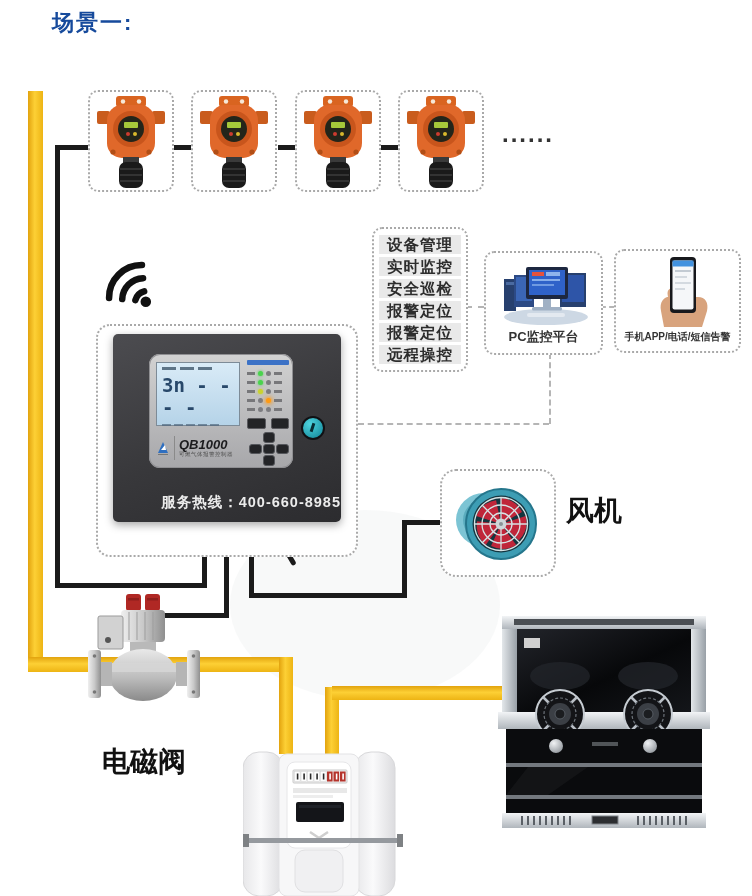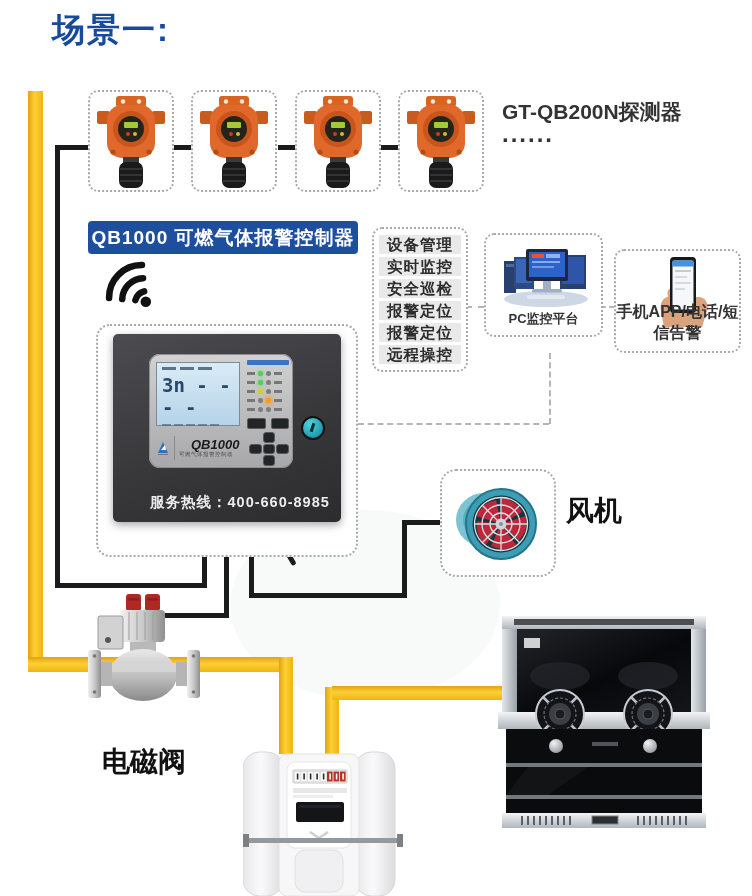--- a/index.html
+++ b/index.html
@@ -10,21 +10,21 @@
   .pipe-v{position:absolute;z-index:1;background:linear-gradient(90deg,#e2a30e,#fdd035 45%,#edb414);}
   .pipe-h{position:absolute;z-index:1;background:linear-gradient(180deg,#e2a30e,#fdd035 45%,#edb414);}
   
   .wire{position:absolute;z-index:2;background:#1b1b1b;}
   
   .dash-h{position:absolute;z-index:2;border-top:2px dashed #b5b5b5;}
   .dash-v{position:absolute;z-index:2;border-left:2px dashed #b5b5b5;}
   
   .dbox{position:absolute;z-index:3;border:2px dotted #a9a9a9;border-radius:10px;background:#fff;box-sizing:border-box;}
   .lbl{position:absolute;z-index:5;font-weight:700;color:#1f1f1f;white-space:nowrap;}
-  .title{font-size:33px;color:#164a9c;letter-spacing:2px;}
+  .title{font-size:22px;color:#164a9c;letter-spacing:2px;}
   .banner{position:absolute;z-index:4;background:#1d4f9e;border-radius:4px;color:#fff;
           font-weight:700;font-size:19px;text-align:center;line-height:33px;letter-spacing:1px;}
   .featbox{padding:6px 5px;font-weight:bold;}
   .feat-row{height:19px;line-height:19px;margin-bottom:3px;background:#e9e9e9;color:#2d2d2d;
             text-align:center;font-size:15.5px;letter-spacing:1px;}
   .boxlabel{position:absolute;left:0;right:0;bottom:7px;text-align:center;color:#333;font-weight:700;}
   .det-box{display:flex;align-items:center;justify-content:center;}
   
   .panel{position:absolute;z-index:4;background:linear-gradient(160deg,#4c4c50,#38383b 55%,#2c2c2f);
          border-radius:5px;box-shadow:0 3px 8px rgba(0,0,0,.35);}
@@ -44,31 +44,31 @@
   .led-row i{display:block;width:8px;height:3px;background:#77777a;}
   .dot{display:block;width:5px;height:5px;border-radius:50%;}
   .dot.g{background:#4ad34e;box-shadow:0 0 3px #4ad34e;}
   .dot.y{background:#cad32f;box-shadow:0 0 3px #cad32f;}
   .dot.o{background:#ff9a12;box-shadow:0 0 4px 1px #ff9a12;}
   .dot.d{background:#7c7c80;}
   .btnrow{display:flex;gap:5px;margin-top:4px;}
   .btnrow b{display:block;width:17px;height:9px;background:#232426;border:1px solid #5a5a5e;border-radius:2px;}
   .logo{position:absolute;left:7px;top:78px;width:86px;height:32px;display:flex;align-items:center;gap:4px;}
   .logo .div{width:1px;height:24px;background:#8a8a8a;}
-  .logo .bt{font-style:italic;font-weight:800;font-size:13px;color:#1c1c1e;line-height:13px;margin-left:12px;}
+  .logo .bt{font-style:italic;font-weight:800;font-size:13px;color:#1c1c1e;line-height:13px;}
   .logo .bs{font-size:5.5px;color:#4a4a4a;letter-spacing:.5px;}
   .dpad{position:absolute;left:100px;top:78px;width:40px;height:34px;display:grid;
         grid-template-columns:repeat(3,1fr);grid-template-rows:repeat(3,1fr);gap:1px;}
   .dpad b{background:#232427;border:1px solid #55575c;border-radius:3px;}
   .dpad .e{background:transparent;border:none;}
   .key{position:absolute;right:16px;top:82px;width:20px;height:20px;border-radius:50%;
        background:radial-gradient(circle at 35% 30%,#4fd4de,#0e8396);border:2px solid #101114;}
   .key i{position:absolute;left:8px;top:5px;width:3px;height:9px;background:#072d33;transform:rotate(18deg);}
-  .hotline{position:absolute;left:0;right:0;bottom:10px;text-align:left;color:#ececec;
-           font-weight:700;font-size:14.5px;letter-spacing:1px;margin-left:37px;}
+  .hotline{position:absolute;left:0;right:0;bottom:10px;text-align:right;color:#ececec;
+           font-weight:700;font-size:14.5px;letter-spacing:1px;}
   .wm{position:absolute;z-index:0;border-radius:50%;background:rgba(125,135,145,0.05);}
 </style>
 </head>
 <body>
 
 <div class="canvas">
 
   <div class="wm" style="left:230px;top:510px;width:270px;height:190px;"></div>
 
   <div class="lbl title" style="left:52px;top:8px;">场景一:</div>
@@ -176,44 +176,42 @@
       <circle cx="17" cy="58" r="2.6" fill="#b14e16"></circle>
         <circle cx="53" cy="58" r="2.6" fill="#b14e16"></circle>
       <rect x="27" y="63" width="16" height="6" fill="#3a3a3a"></rect>
         <rect x="23" y="68" width="24" height="26" rx="7" fill="#1a1a1a"></rect>
       <rect x="24" y="74" width="22" height="2" fill="#333"></rect>
         <rect x="24" y="80" width="22" height="2" fill="#333"></rect>
         <rect x="24" y="86" width="22" height="2" fill="#333"></rect>
     </svg>
   </div>
 
-  <div class="lbl" style="left:502px;top:98px;font-size:21px;color:#333;">GT-QB200N探测器</div>
   <div class="lbl" style="left:502px;top:120px;font-size:24px;color:#333;letter-spacing:2px;">......</div>
 
-  <div class="banner" style="left:88px;top:221px;width:270px;height:33px;">QB1000 可燃气体报警控制器</div>
 
   <div class="abs" style="left:100px;top:256px;width:62px;height:62px;z-index:4;transform:rotate(-45deg);">
     <svg width="62" height="62" viewBox="0 0 40 40">
       <path d="M5 15 a21 21 0 0 1 30 0" stroke="#111" stroke-width="4.2" fill="none" stroke-linecap="round"></path>
       <path d="M10.5 21.5 a14 14 0 0 1 19 0" stroke="#111" stroke-width="4.2" fill="none" stroke-linecap="round"></path>
       <path d="M16 28 a8 8 0 0 1 8 0" stroke="#111" stroke-width="4.2" fill="none" stroke-linecap="round"></path>
       <circle cx="20" cy="33.5" r="3.4" fill="#111"></circle>
     </svg>
   </div>
 
   <div class="dbox featbox" style="left:372px;top:227px;width:96px;">
     <div class="feat-row">设备管理</div>
     <div class="feat-row">实时监控</div>
     <div class="feat-row">安全巡检</div>
     <div class="feat-row">报警定位</div>
     <div class="feat-row">报警定位</div>
     <div class="feat-row" style="margin-bottom:0;">远程操控</div>
   </div>
 
-  <div class="dbox" style="left:484px;top:233px;width:119px;height:104px;">
+  <div class="dbox" style="left:484px;top:251px;width:119px;height:104px;">
     <svg width="100" height="68" viewBox="0 0 100 68" style="position:absolute;left:10px;top:6px;">
       <ellipse cx="50" cy="58" rx="42" ry="8" fill="#cdd8e4"></ellipse>
       <rect x="8" y="20" width="12" height="32" fill="#27406e"></rect>
         <rect x="10" y="23" width="8" height="3" fill="#4a6aa0"></rect>
       <rect x="18" y="16" width="20" height="32" fill="#2c4a85"></rect>
         <rect x="20" y="18" width="16" height="24" fill="#3b66b5"></rect>
       <rect x="64" y="14" width="26" height="34" fill="#27406e"></rect>
         <rect x="66" y="16" width="22" height="27" fill="#2e55a8"></rect>
       <rect x="30" y="8" width="42" height="32" rx="2" fill="#1d2740"></rect>
         <rect x="33" y="11" width="36" height="25" fill="#2f62c9"></rect>
@@ -233,21 +231,21 @@
       <path d="M34 72 L31 56 C29 46 35 40 44 42 L44 54 C50 59 60 59 64 54 L66 42 C75 41 79 47 77 56 L72 72 Z" fill="#d8a37d"></path>
       <path d="M40 46 C34 36 40 30 46 36 L49 45 Z" fill="#d8a37d"></path>
       <rect x="40" y="2" width="26" height="56" rx="4" fill="#17181c"></rect>
       <rect x="42.5" y="5.5" width="21" height="49" rx="2" fill="#f5f7f9"></rect>
       <rect x="42.5" y="5.5" width="21" height="6" fill="#4292df"></rect>
       <rect x="45" y="15" width="16" height="2" fill="#c3cbd3"></rect>
         <rect x="45" y="21" width="12" height="2" fill="#d4dae0"></rect>
       <rect x="45" y="27" width="16" height="2" fill="#d4dae0"></rect>
         <rect x="45" y="33" width="10" height="2" fill="#d4dae0"></rect>
     </svg>
-    <div class="boxlabel" style="font-size:16px;">手机APP/电话/短信告警</div>
+    <div class="boxlabel" style="font-size:10px;">手机APP/电话/短信告警</div>
   </div>
 
   <div class="dash-h" style="left:466px;top:306px;width:18px;"></div>
   <div class="dash-h" style="left:601px;top:306px;width:13px;"></div>
   <div class="dash-v" style="left:549px;top:353px;height:71px;"></div>
   <div class="dash-h" style="left:358px;top:423px;width:191px;"></div>
 
   <div class="dbox" style="left:96px;top:324px;width:262px;height:233px;border-radius:14px;"></div>
 
   <div class="panel" style="left:113px;top:334px;width:228px;height:188px;">

